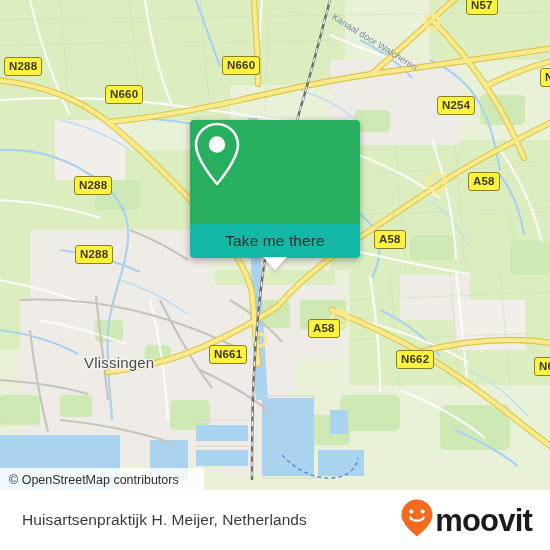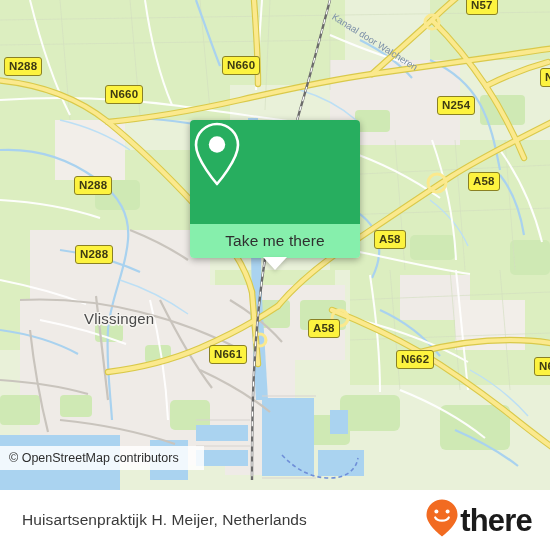--- a/index.html
+++ b/index.html
@@ -33,20 +33,21 @@
   
   .place-label{
     position:absolute;
     color:#4a4a4a;
     font-size:15px;
     letter-spacing:.2px;
     white-space:nowrap;
     text-shadow:
       1.5px 0 #f6f4f0,-1.5px 0 #f6f4f0,0 1.5px #f6f4f0,0 -1.5px #f6f4f0,
       1px 1px #f6f4f0,-1px -1px #f6f4f0,1px -1px #f6f4f0,-1px 1px #f6f4f0;
+    margin-top: 44px;
   }
   .water-label{
     position:absolute;
     color:#7b8fa8;
     font-size:9.5px;
     white-space:nowrap;
     transform-origin:left center;
   }
 
   
@@ -61,41 +62,41 @@
   }
   .popup-head{
     height:104px;width:100%;
     background:#27ae5f;
     border-radius:4px 4px 0 0;
     display:flex;align-items:center;justify-content:center;
     box-sizing:border-box;
   }
   .popup-foot{
     height:34px;width:100%;
-    background:#86efac;
+    background:#14b8a6;
     border-radius:0 0 4px 4px;
     display:flex;align-items:center;justify-content:center;
     box-sizing:border-box;
   }
   .popup-foot span{
     color:#2f2f2f;font-size:15.5px;letter-spacing:.1px;
   }
   .popup-tail{
     position:absolute;
     left:50%;bottom:-12px;margin-left:-12px;
     width:0;height:0;
     border-left:12px solid transparent;
     border-right:12px solid transparent;
     border-top:13px solid #ffffff;
     filter:drop-shadow(0 2px 2px rgba(0,0,0,.18));
   }
 
   
   .attrib{
-    position:absolute;left:0;top:446px;
+    position:absolute;left:0;top:468px;
     height:24px;min-width:204px;
     background:rgba(255,255,255,.84);
     display:flex;align-items:center;
     padding-left:9px;padding-right:4px;
     box-sizing:border-box;
     z-index:50;
   }
   .attrib span{color:#2e2e2e;font-size:12.5px;}
 
   
@@ -351,17 +352,17 @@
     <div class="footer-title">Huisartsenpraktijk H. Meijer, Netherlands</div>
     <div class="brand">
       <span>
         <svg width="34" height="40" viewBox="0 0 34 40">
           <path d="M17 1.5 C8.4 1.5 1.5 8.4 1.5 17 C1.5 27 17 38.5 17 38.5 C17 38.5 32.5 27 32.5 17 C32.5 8.4 25.6 1.5 17 1.5 Z" fill="#f26b21"></path>
           <circle cx="11.4" cy="13.4" r="2.0" fill="#ffffff"></circle>
           <circle cx="22.6" cy="13.4" r="2.0" fill="#ffffff"></circle>
           <path d="M10.2 19.4 C12.4 23.6 21.6 23.6 23.8 19.4" stroke="#ffffff" stroke-width="2.2" fill="none" stroke-linecap="round"></path>
         </svg>
       </span>
-      <span class="brand-text">there</span>
+      <span class="brand-text">moovit</span>
     </div>
   </div>
 
 </div>
 
 </body></html>

